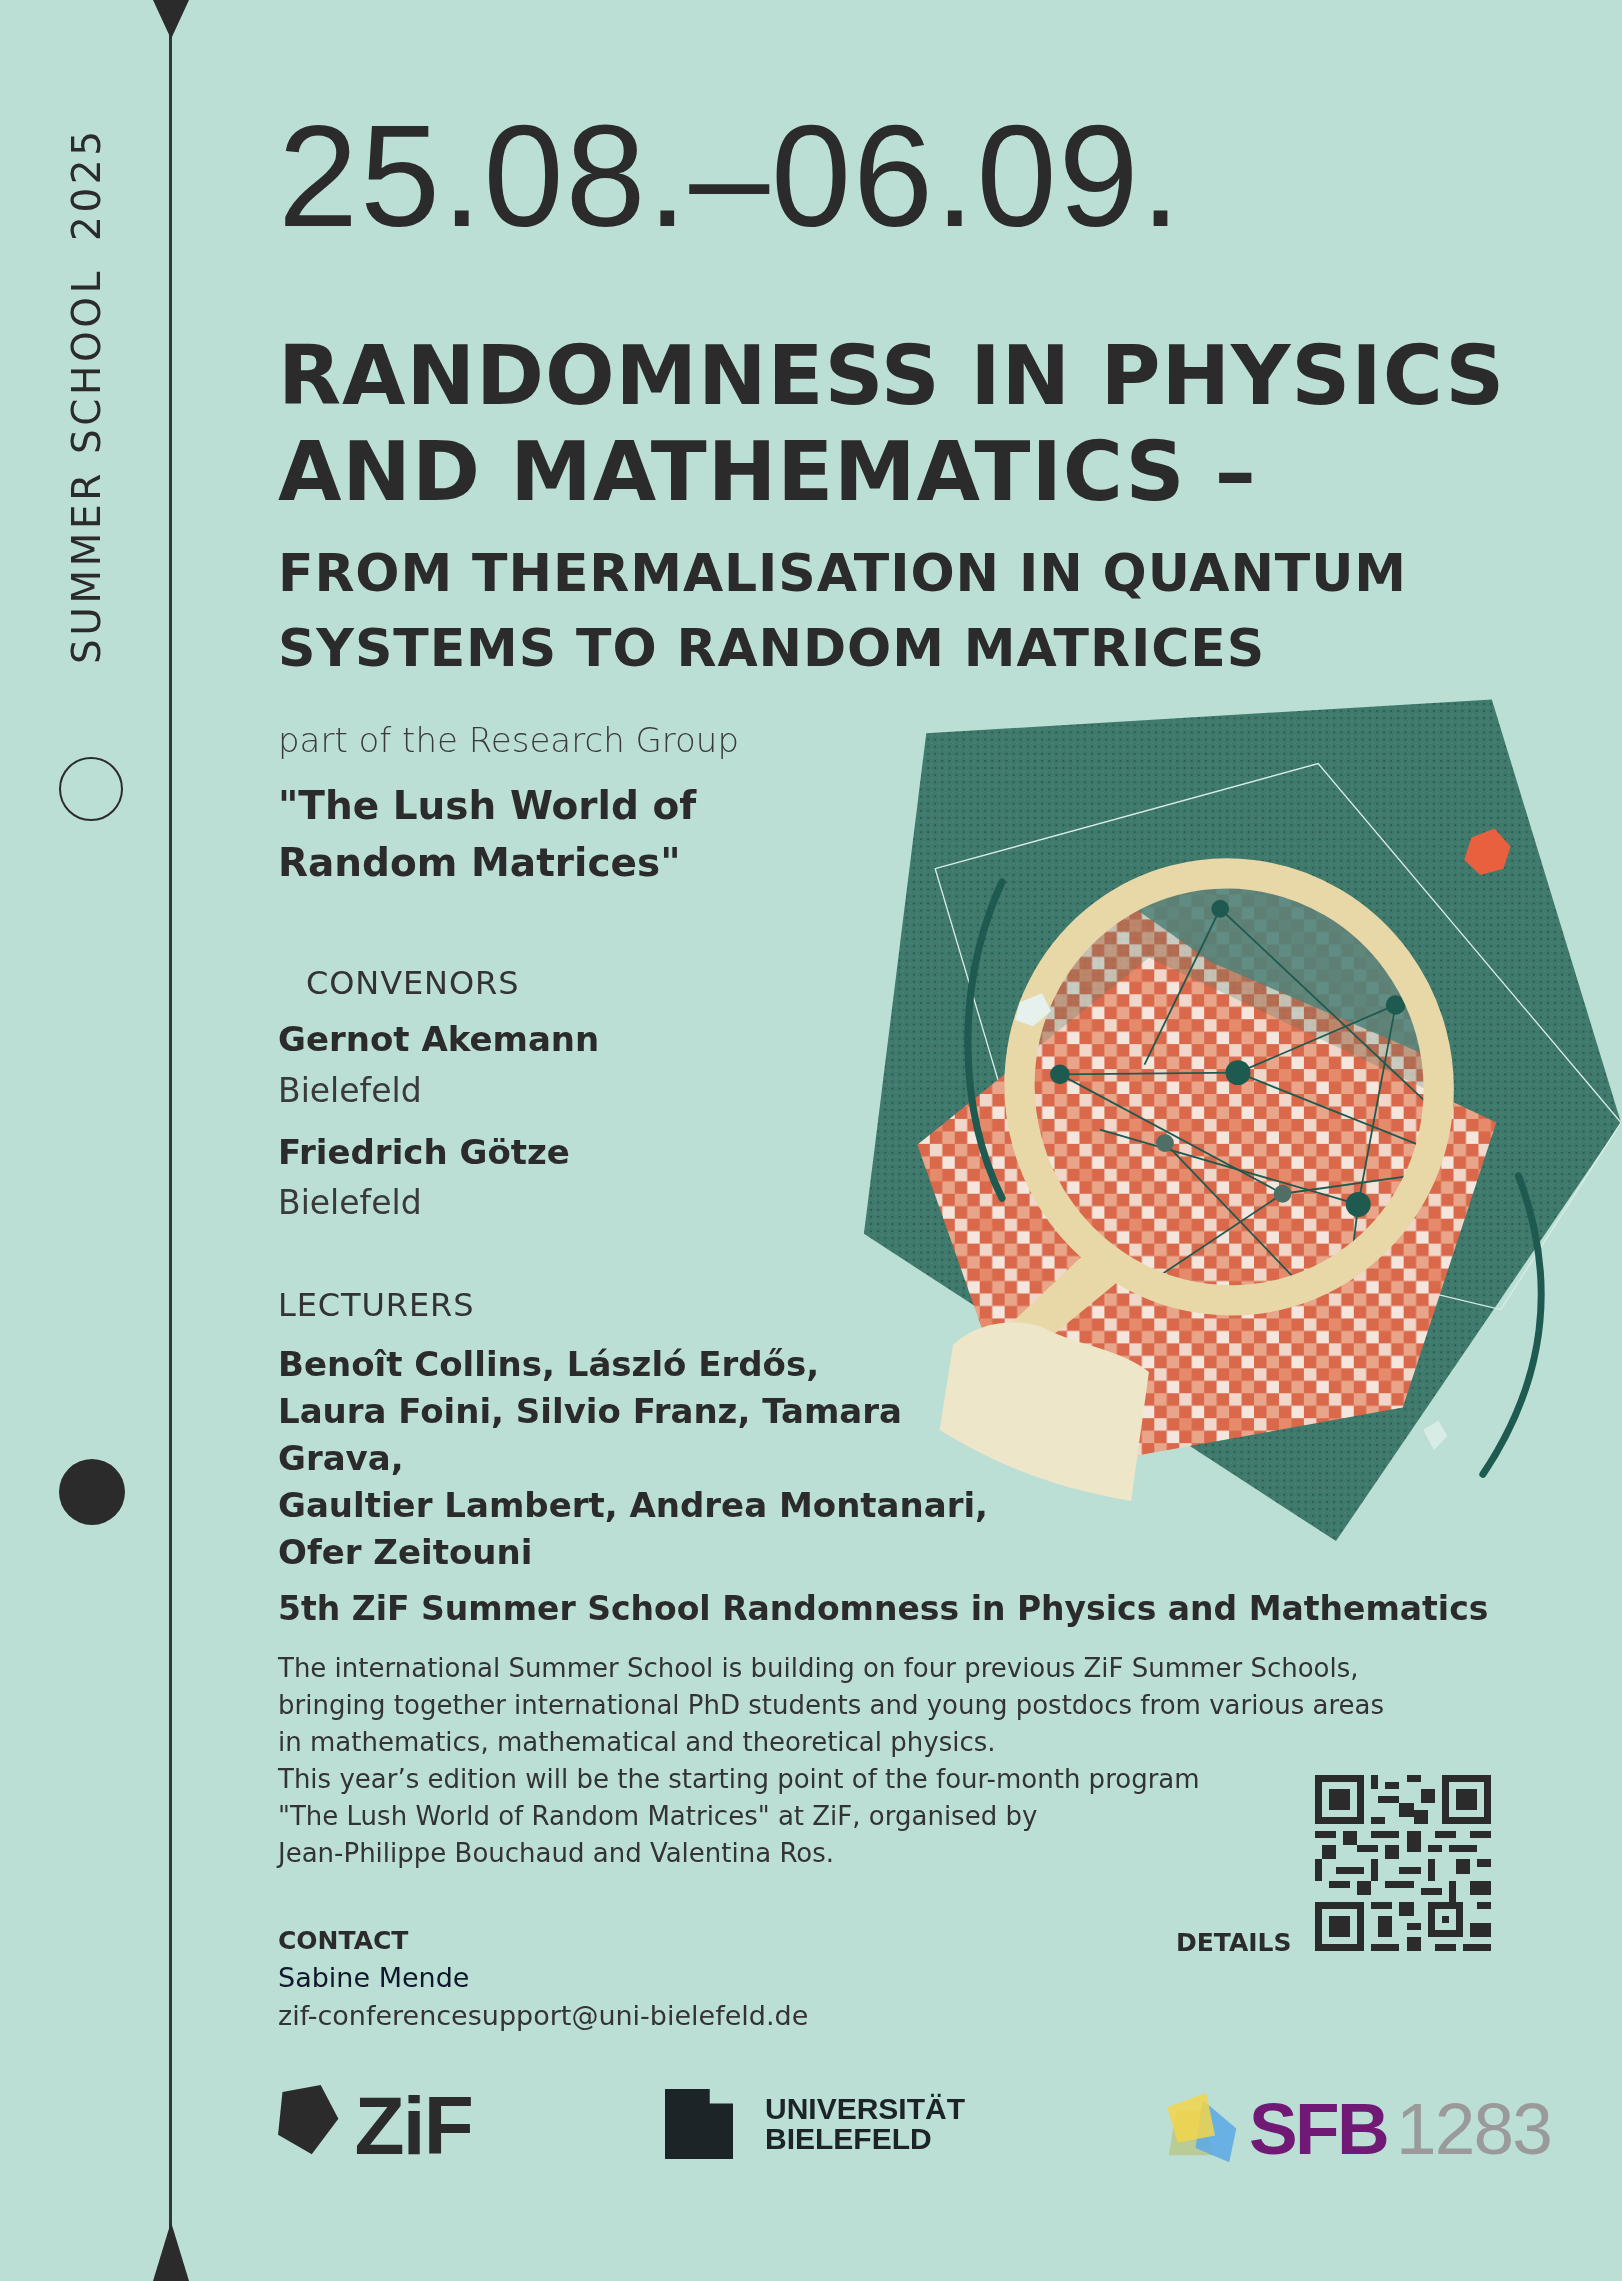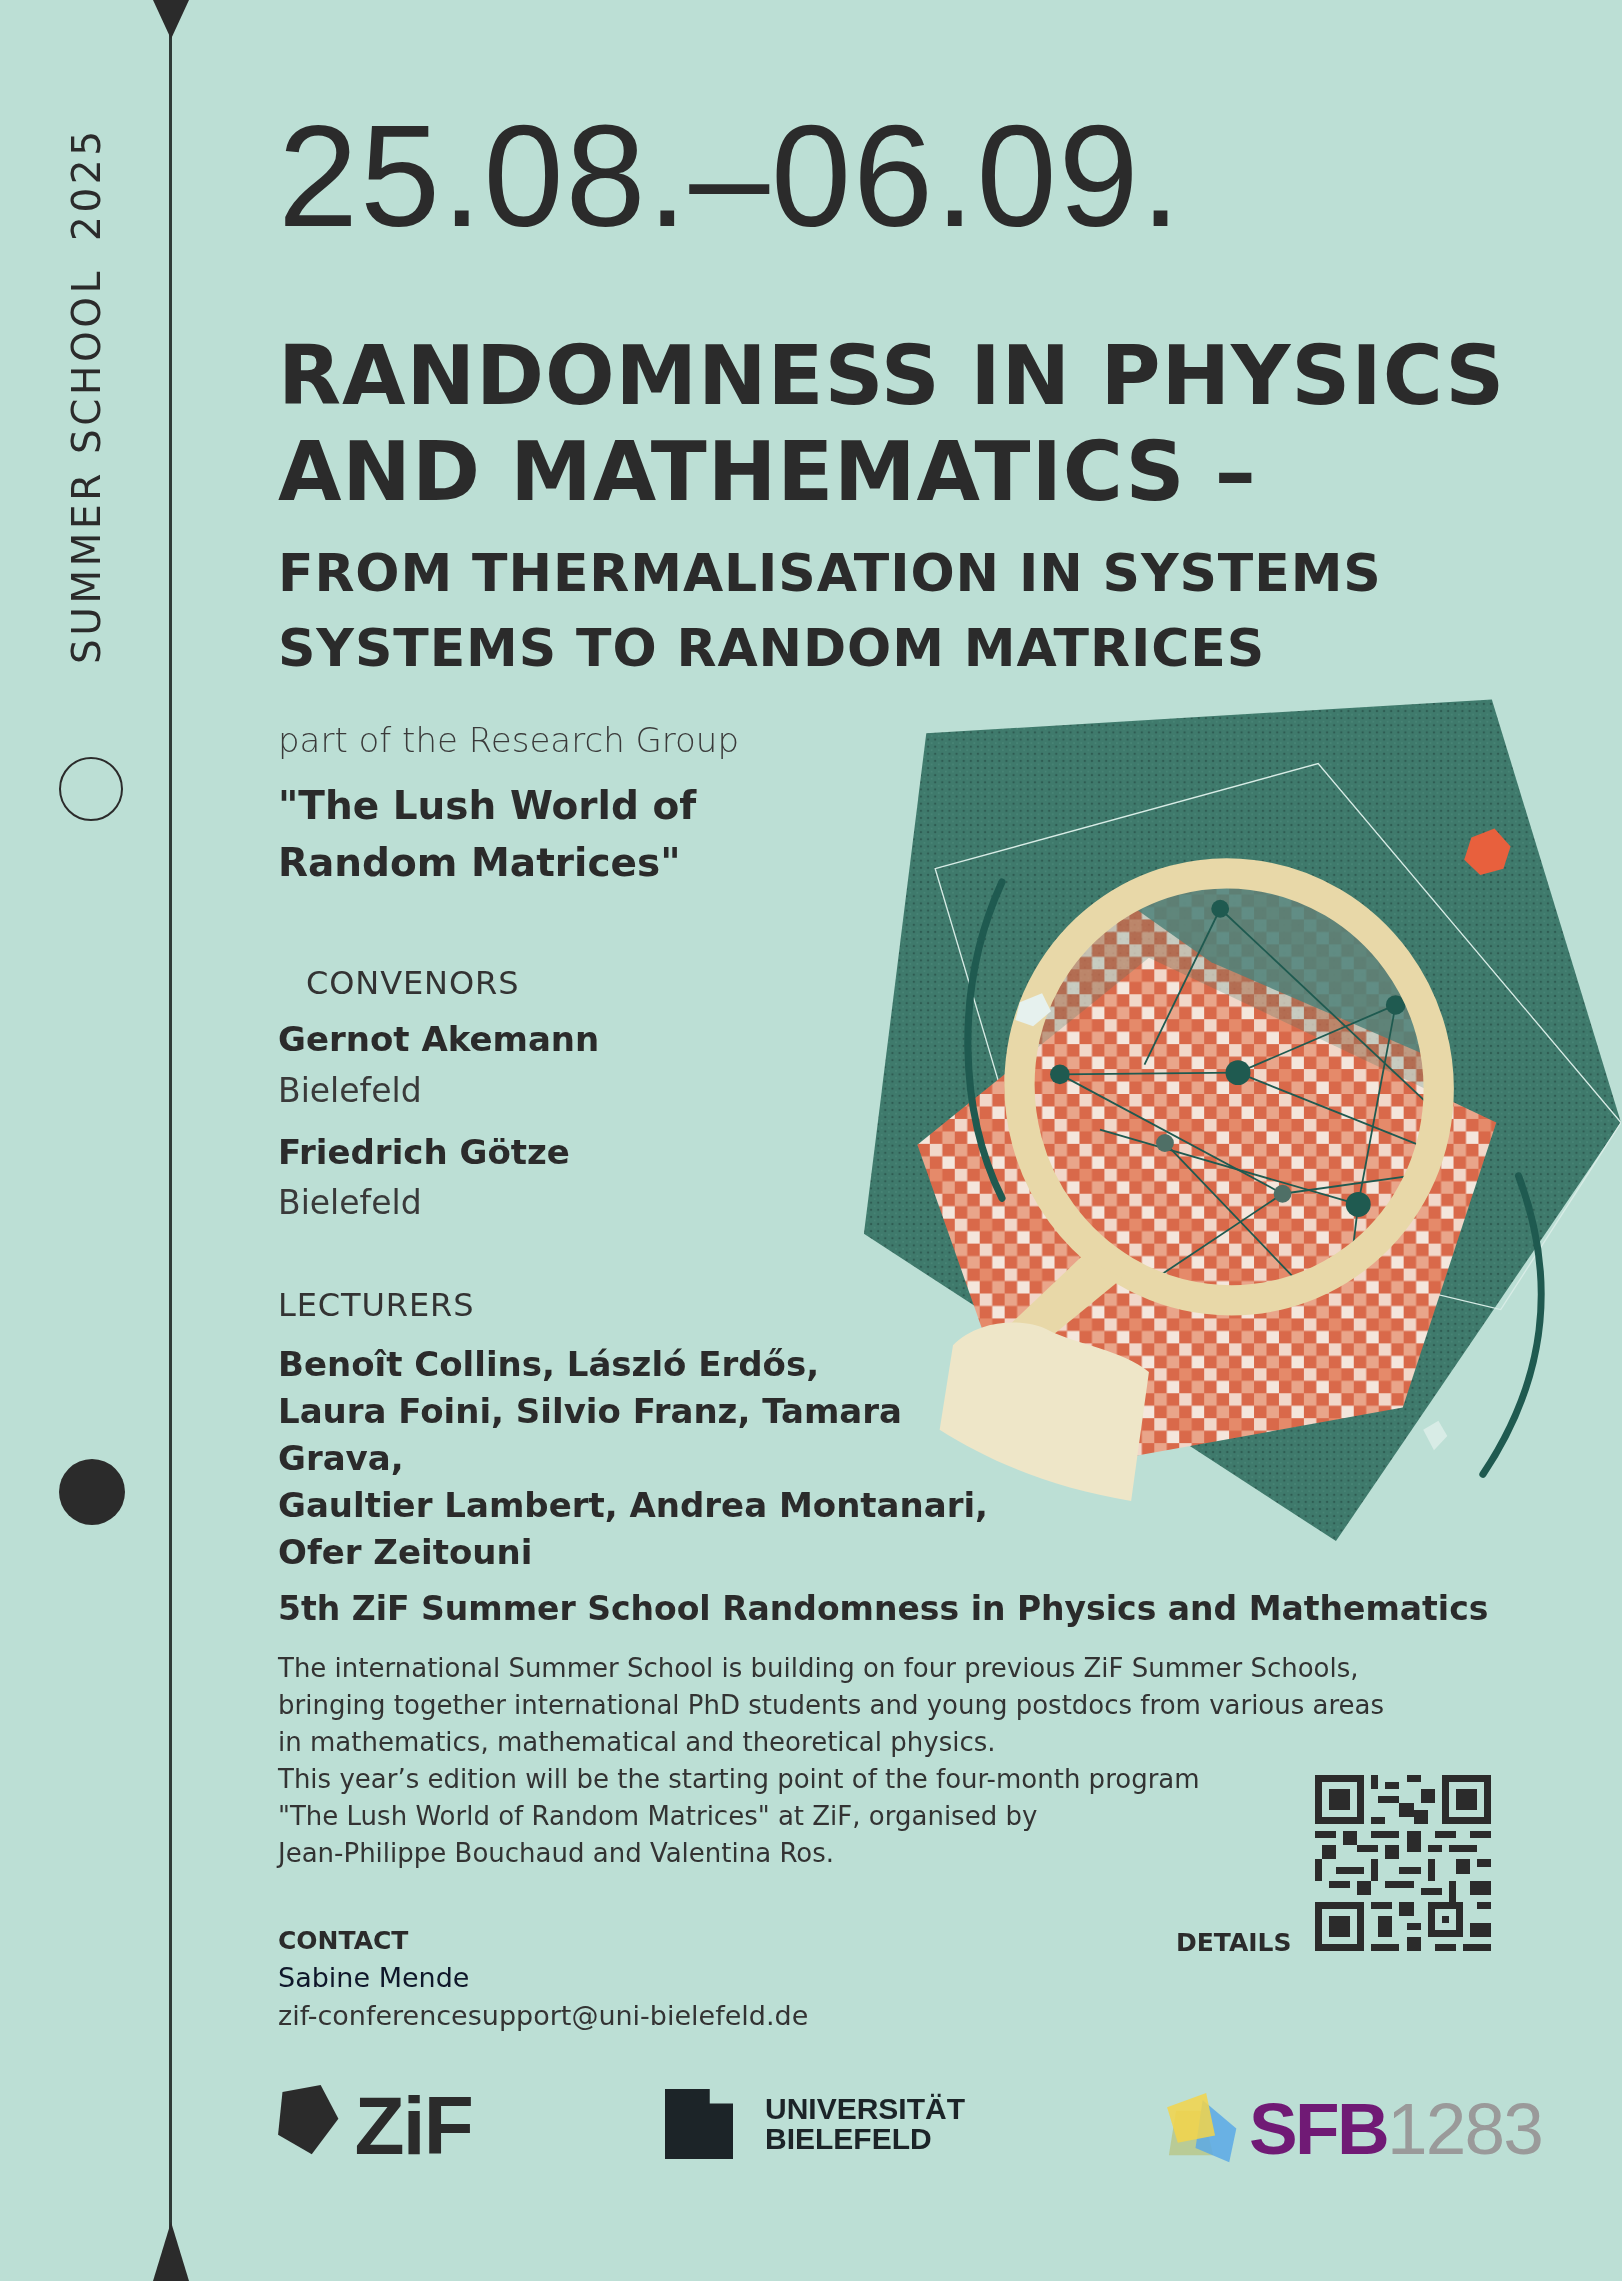--- a/index.html
+++ b/index.html
@@ -42,21 +42,21 @@
   .contact-email { left:278px; top:2000px; font-size:27px; color:#333; }
   .details-label { left:1176px; top:1928px; font-size:25px; font-weight:bold; }
   .qr { left:1315px; top:1775px; width:176px; height:176px; }
 
   .logo-zif { left:278px; top:2085px; height:71px; display:flex; align-items:flex-start; }
   .logo-zif-text { font-size:82px; font-weight:bold; letter-spacing:-1.8px; margin-left:12.5px; font-family:"Liberation Sans", sans-serif; line-height:1;}
   .logo-ub { left:665px; top:2089px; display:flex; align-items:center; }
   .logo-ub-text { margin-left:32px; font-size:30px; font-weight:bold; line-height:30px; color:#1c2428; font-family:"Liberation Sans", sans-serif; }
   .logo-sfb { left:1167px; top:2087px; display:flex; align-items:center; }
   .sfb-a { font-size:73px; font-weight:bold; color:#701a75; font-family:"Liberation Sans", sans-serif; letter-spacing:-2.7px; margin-left:9px; }
-  .sfb-b { font-size:73px; color:#9a9a9a; font-family:"Liberation Sans", sans-serif; font-weight:300; letter-spacing:-1.8px;}
+  .sfb-b { font-size:73px; color:#9a9a9a; font-family:"Liberation Sans", sans-serif; margin-left:9px; font-weight:300; letter-spacing:-1.8px;}
 
   .illustration { left:855px; top:695px; width:766px; height:855px; }
 </style>
 </head>
 <body>
 
 <div class="abs rail-line"></div>
 <div class="abs tri-top"></div>
 <div class="abs tri-bottom"></div>
 <div class="abs vert-label">
@@ -64,21 +64,21 @@
 </div>
 <div class="abs circle-open"></div>
 <div class="abs circle-fill"></div>
 
 <div class="abs date">25.08.–06.09.</div>
 <div class="abs title-main">
   <div>RANDOMNESS IN PHYSICS</div>
   <div>AND MATHEMATICS –</div>
 </div>
 <div class="abs title-sub">
-  <div>FROM THERMALISATION IN SYSTEMS</div>
+  <div>FROM THERMALISATION IN QUANTUM</div>
   <div>SYSTEMS TO RANDOM MATRICES</div>
 </div>
 
 <div class="abs rg-intro">part of the Research Group</div>
 <div class="abs rg-name">
   <div>"The Lush World of</div>
   <div>Random Matrices"</div>
 </div>
 
 <div class="abs section-label" style="left:278px; top:964px;margin-left:28px;">CONVENORS</div>

